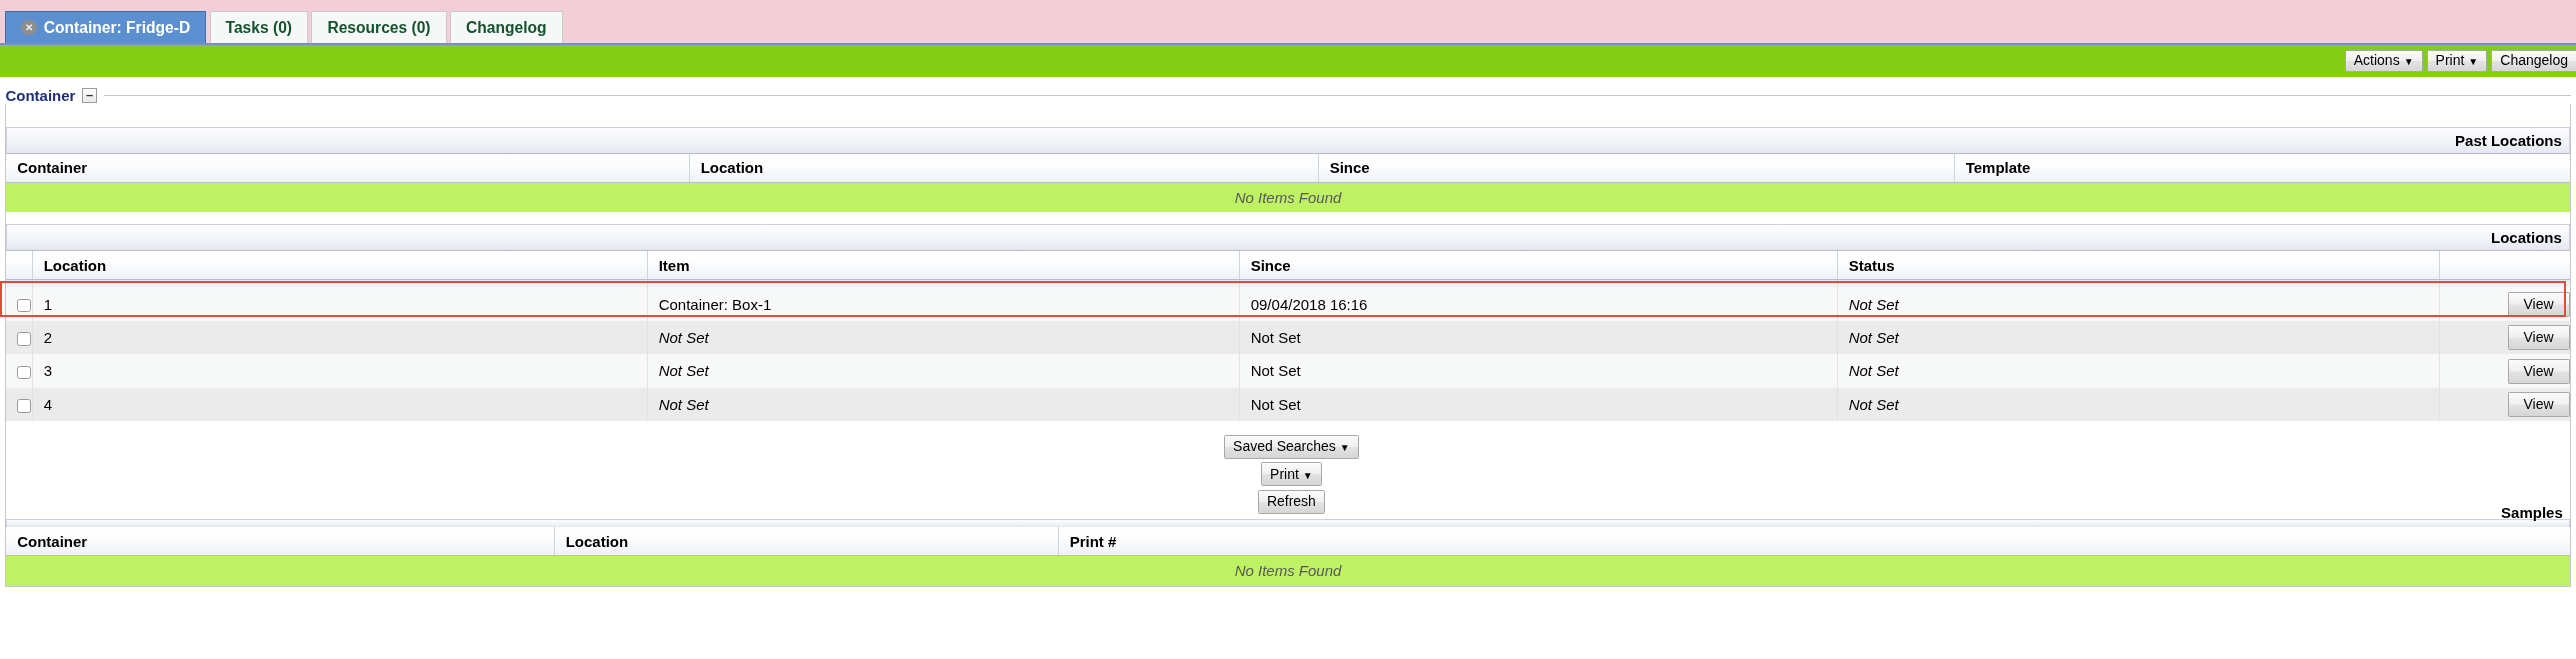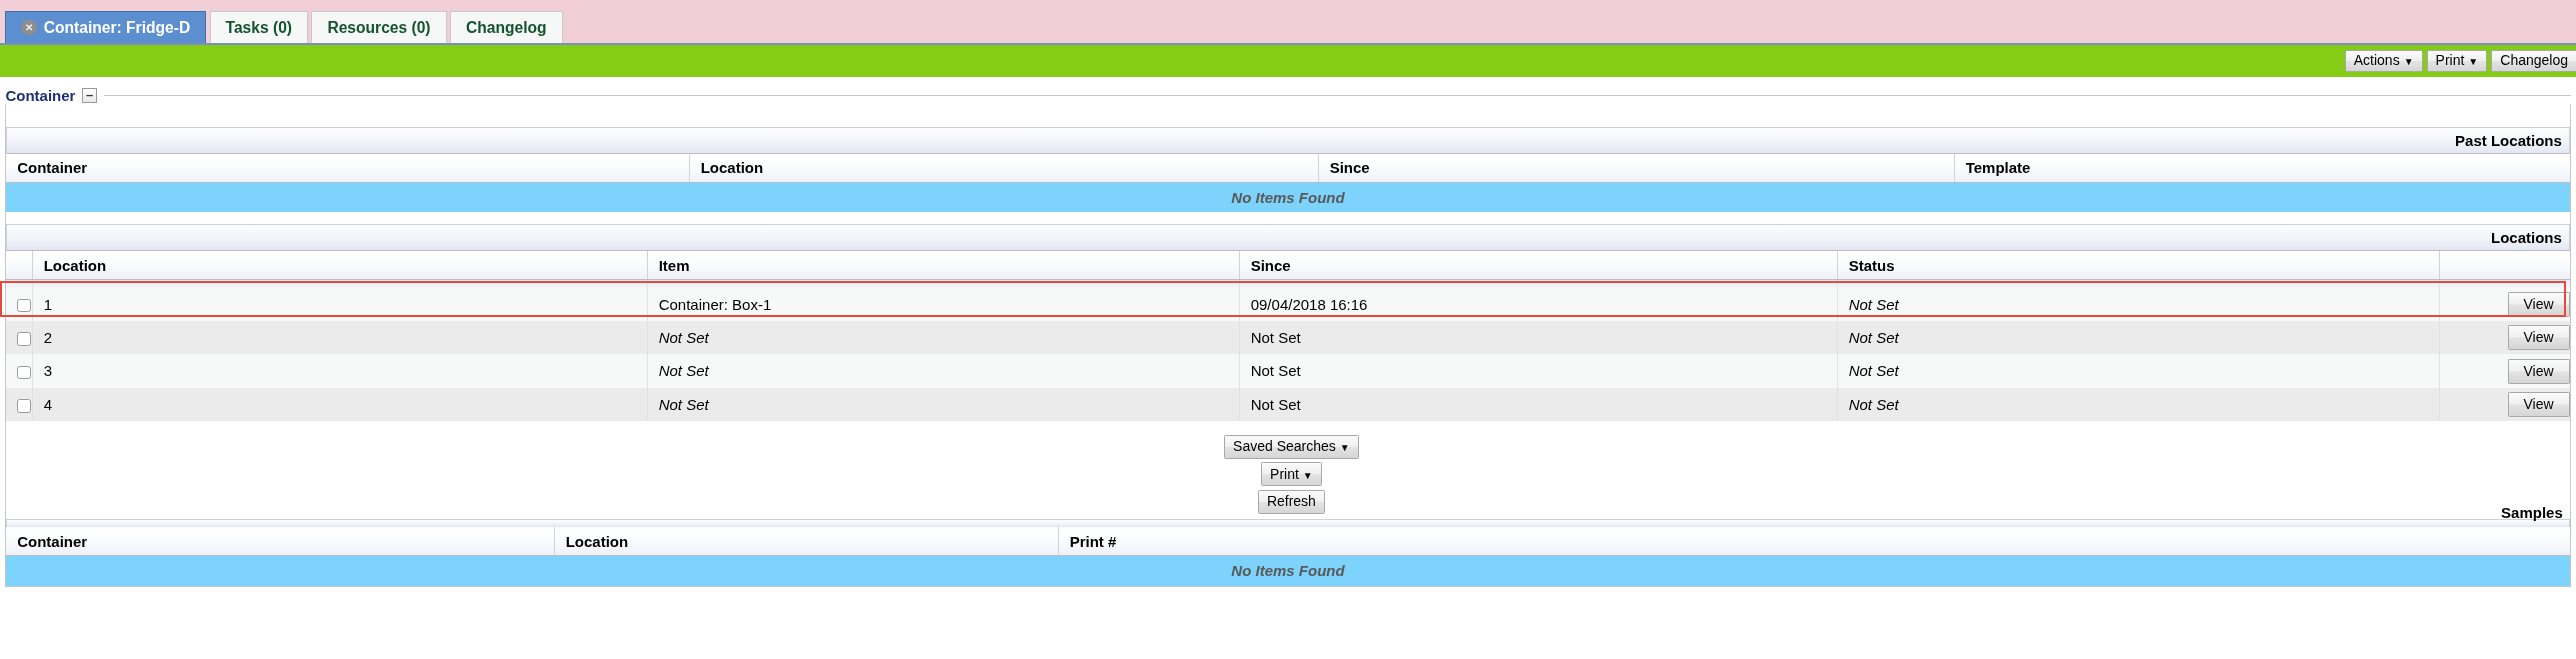--- a/index.html
+++ b/index.html
@@ -212,25 +212,25 @@
     height: 32px;
     box-sizing: border-box;
     vertical-align: middle;
     white-space: nowrap;
     color: #000;
   }
   table.tbl td.nb { border-right: none; }
   tr.row-odd  td { background: #f7f8f8; }
   tr.row-even td { background: #ebebeb; }
   tr.empty td {
-    background: #7dd3fc;
+    background: #bef264;
     text-align: center;
     font-style: italic;
     color: #595959;
-    font-weight: bold;
+    font-weight: normal;
     border-right: none;
     height: 30px;
     padding: 5.4px 0;
   }
   td.cb { padding-left: 6.8px; padding-right: 0; }
   .chk {
     width: 13.5px; height: 13.5px;
     border: 0.7px solid #9a9a9a;
     border-radius: 2.7px;
     background: #ffffff;

